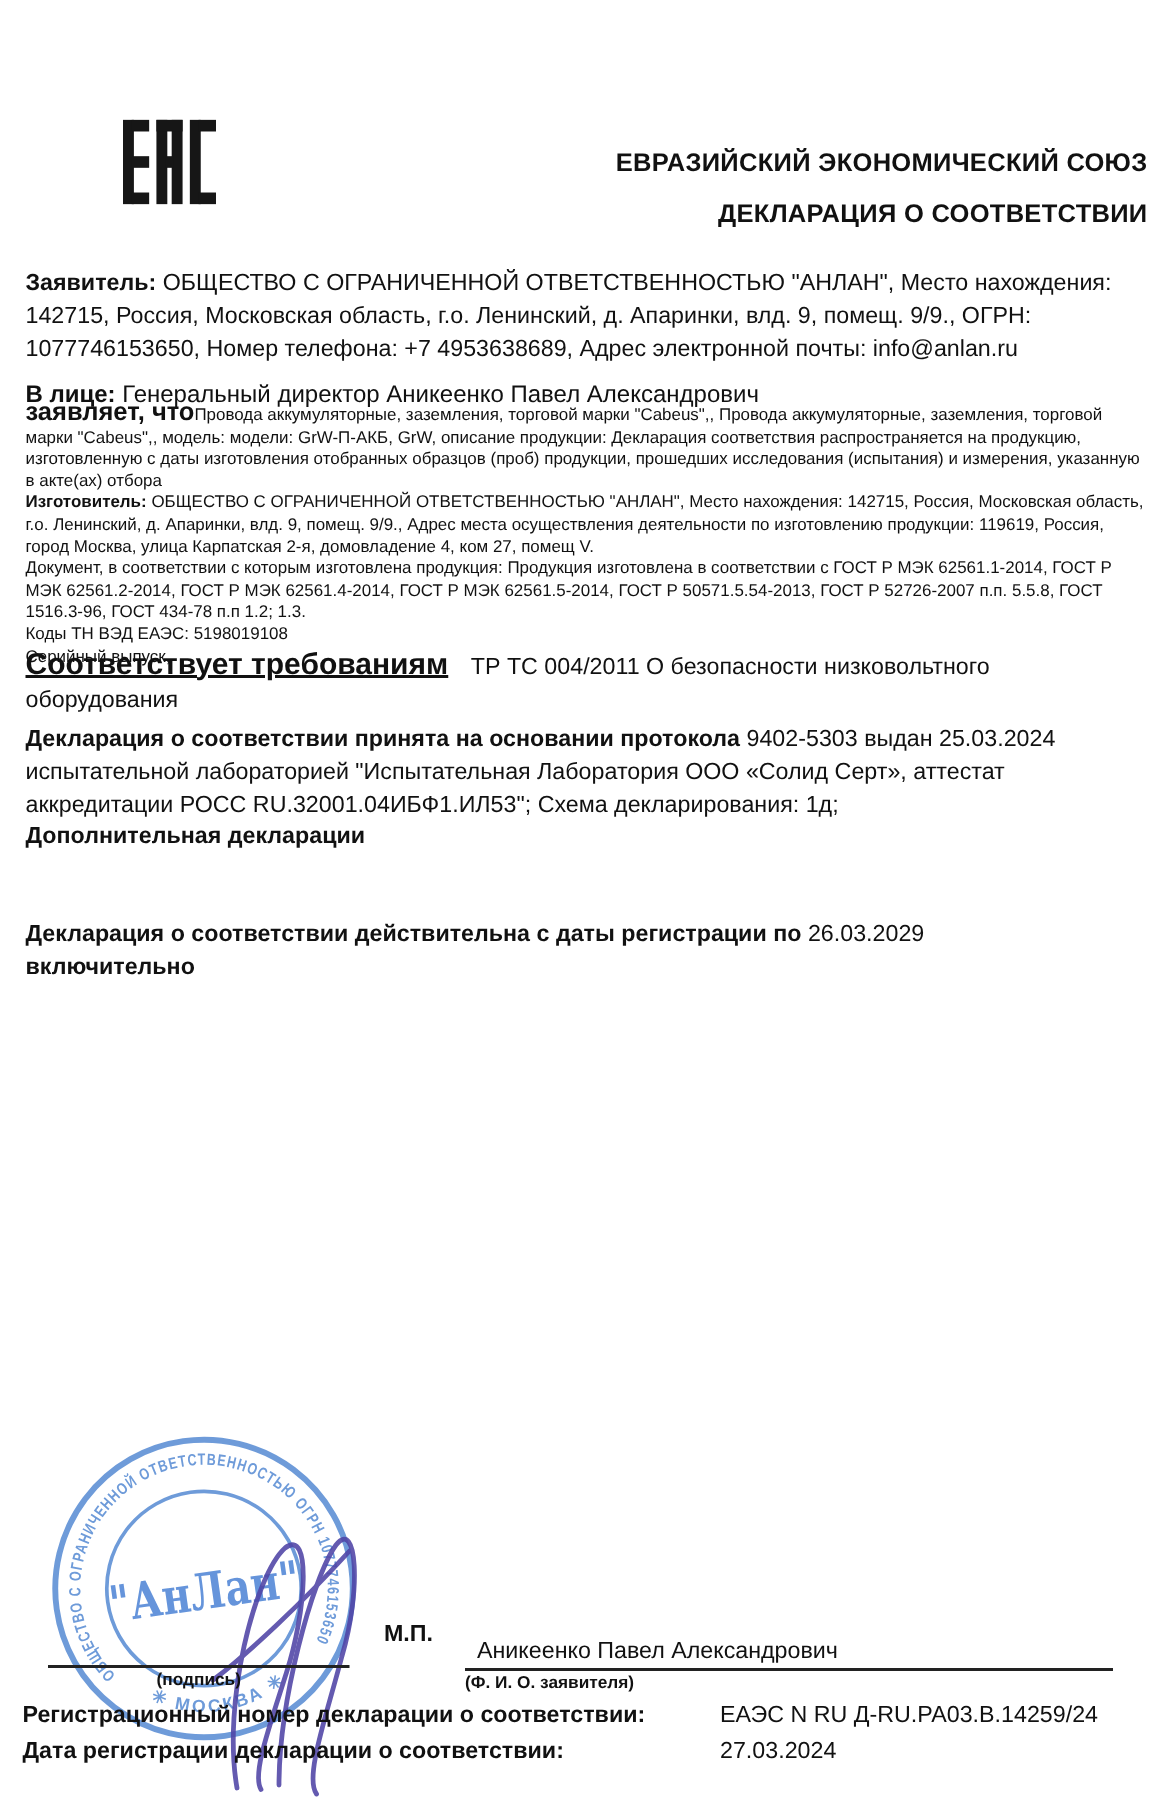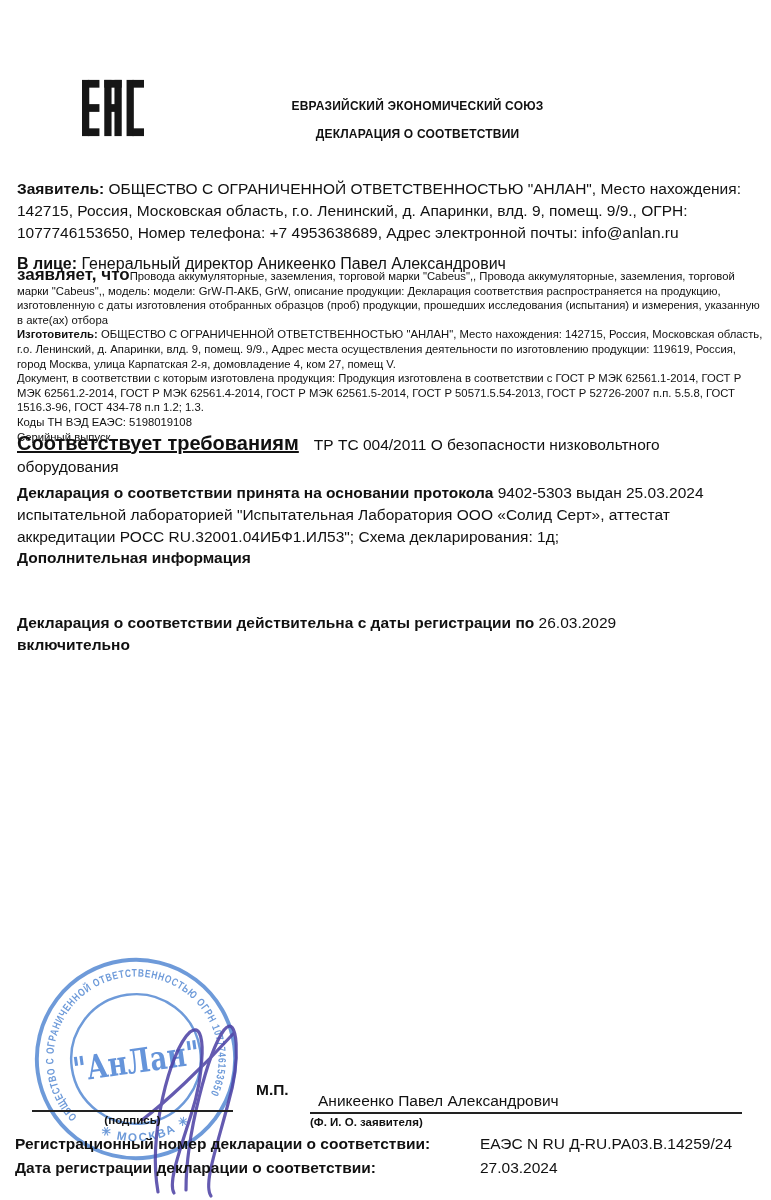--- a/index.html
+++ b/index.html
@@ -3,21 +3,21 @@
 <meta charset="utf-8">
 <style>
   html,body{margin:0;padding:0;background:#ffffff;}
   .page{
     position:relative;width:771px;height:1200px;margin:0 auto;
     background:#ffffff;overflow:hidden;
     font-family:"Liberation Sans",sans-serif;color:#111;
   }
   .abs{position:absolute;}
   .titles{left:70px;right:6px;top:99px;text-align:center;}
-  .title1,.title2{font-weight:bold;font-size:12px;letter-spacing:.2px;}
+  .title1,.title2{font-weight:bold;font-size:17px;letter-spacing:.2px;text-align:right;}
   .title2{margin-top:14px;}
   .para{font-size:15.5px;line-height:22px;}
   .lbl{font-weight:bold;}
   .p-applicant{left:17px;top:162px;width:745px;}
   .p-person{left:17px;top:239px;width:745px;font-size:16px;}
   .p-declares{left:17px;top:268px;width:748px;font-size:11.3px;line-height:14.6px;}
   .big-label{font-size:17px;font-weight:bold;}
   .p-comply{left:17px;top:416px;width:748px;}
   .comply-label{font-size:20px;font-weight:bold;margin-right:15px;text-decoration:underline;}
   .p-basis{left:17px;top:466px;width:737px;}
@@ -77,21 +77,21 @@
     <span class="lbl">Изготовитель:</span><span> ОБЩЕСТВО С ОГРАНИЧЕННОЙ ОТВЕТСТВЕННОСТЬЮ "АНЛАН", Место нахождения: 142715, Россия, Московская область, г.о. Ленинский, д. Апаринки, влд. 9, помещ. 9/9., Адрес места осуществления деятельности по изготовлению продукции: 119619, Россия, город Москва, улица Карпатская 2-я, домовладение 4, ком 27, помещ V.</span><br>
     <span>Документ, в соответствии с которым изготовлена продукция: Продукция изготовлена в соответствии с ГОСТ Р МЭК 62561.1-2014, ГОСТ Р МЭК 62561.2-2014, ГОСТ Р МЭК 62561.4-2014, ГОСТ Р МЭК 62561.5-2014, ГОСТ Р 50571.5.54-2013, ГОСТ Р 52726-2007 п.п. 5.5.8, ГОСТ 1516.3-96, ГОСТ 434-78 п.п 1.2; 1.3.</span><br>
     <span>Коды ТН ВЭД ЕАЭС: 5198019108</span><br>
     <span>Серийный выпуск,</span>
   </div>
 
   <p class="abs para p-comply"><span class="comply-label">Соответствует требованиям</span><span>ТР ТС 004/2011 О безопасности низковольтного оборудования</span></p>
 
   <p class="abs para p-basis"><span class="lbl">Декларация о соответствии принята на основании протокола</span><span> 9402-5303 выдан 25.03.2024 испытательной лабораторией "Испытательная Лаборатория ООО «Солид Серт», аттестат аккредитации РОСС RU.32001.04ИБФ1.ИЛ53"; Схема декларирования: 1д;</span></p>
 
-  <p class="abs para p-additional">Дополнительная информация</p>
+  <p class="abs para p-additional">Дополнительная декларации</p>
 
   <p class="abs para p-valid"><span class="lbl">Декларация о соответствии действительна с даты регистрации по</span><span> 26.03.2029</span><br><span class="lbl">включительно</span></p>
 
   <svg class="abs stamp" viewBox="0 0 220 220" aria-hidden="true">
     <g transform="rotate(-8 110 110)" opacity="0.8">
       <circle cx="110" cy="110" r="101" fill="none" stroke="#4a82d0" stroke-width="4"></circle>
       <circle cx="110" cy="110" r="66" fill="none" stroke="#4a82d0" stroke-width="2.5"></circle>
       <defs>
         <path id="ringPath" d="M 42.5,160 A 84,84 0 1 1 177.5,160" fill="none"></path>
         <path id="bottomPath" d="M 37.3,152 A 84,84 0 0 0 182.7,152" fill="none"></path>

